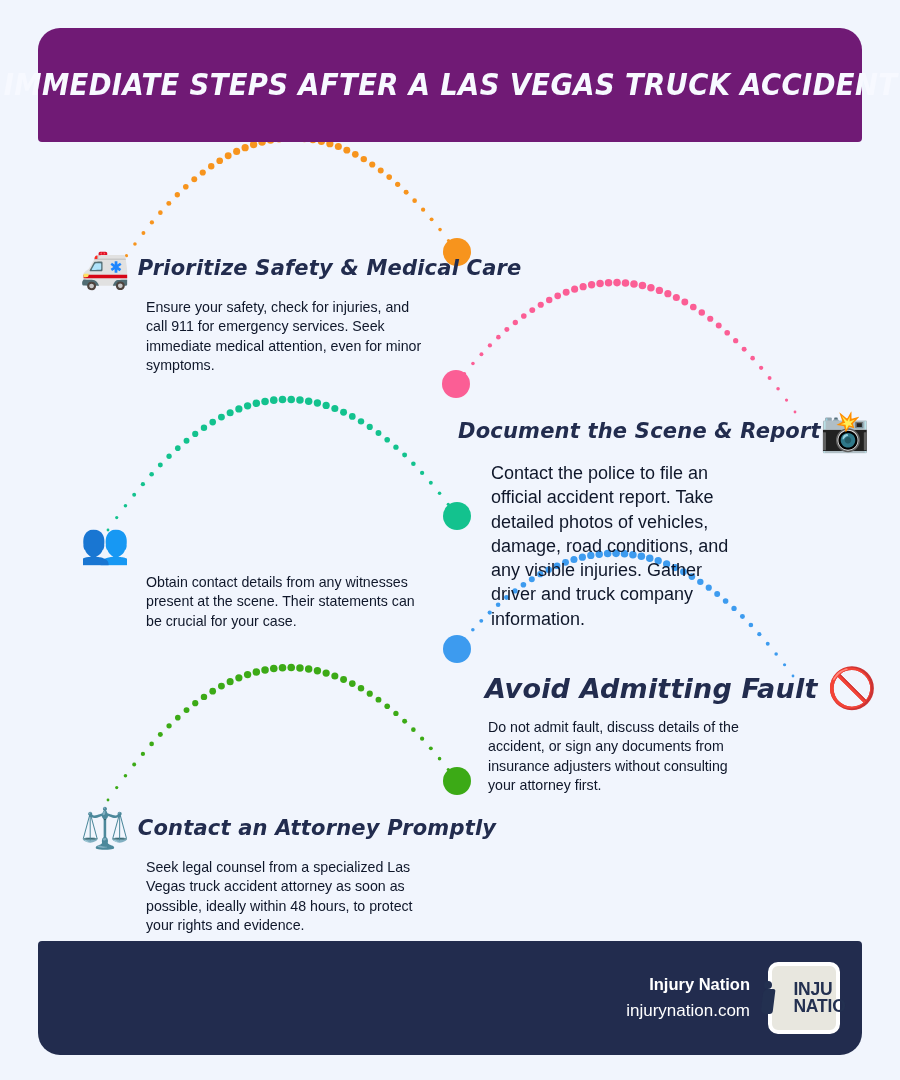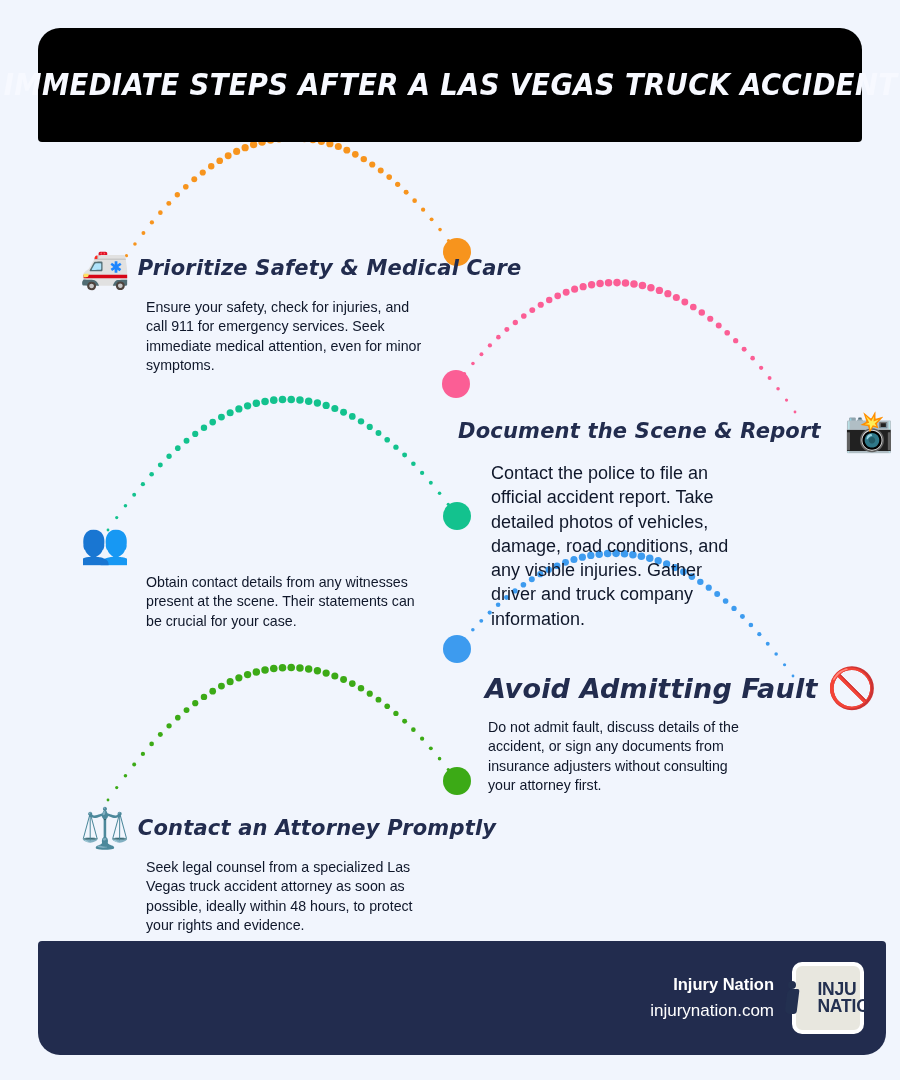--- a/index.html
+++ b/index.html
@@ -21,21 +21,21 @@
     background: #f1f5fd;
   }
 
   
   .header-bar {
     position: absolute;
     left: 38px;
     top: 28px;
     width: 824px;
     height: 114px;
-    background: #000000;
+    background: #701a75;
     border-radius: 22px 22px 4px 4px;
     display: flex;
     align-items: center;
     justify-content: center;
   }
   .header-title {
     color: #f7f9ff;
     font-family: "DejaVu Sans", sans-serif;
     font-size: 29.5px;
     font-weight: 700;
@@ -48,21 +48,20 @@
 
   
   .footer-bar {
     position: absolute;
     left: 38px;
     top: 941px;
     width: 824px;
     height: 114px;
     background: #222c4e;
     border-radius: 4px 4px 22px 22px;
-    padding-left: 24px;
   }
   .footer-inner {
     position: absolute;
     right: 22px;
     top: 0;
     height: 114px;
     display: flex;
     align-items: center;
     gap: 18px;
   }
@@ -416,21 +415,21 @@
 
   <div class="step left" style="top:245px;">
     <div class="step-head">
       <span class="icon-emoji">🚑</span>
       <span class="step-title">Prioritize Safety &amp; Medical Care</span>
     </div>
     <div class="step-body" style="margin-left:66px; width:285px;">Ensure your safety, check for injuries, and call 911 for emergency services. Seek immediate medical attention, even for minor symptoms.</div>
   </div>
 
   <div class="step right" style="top:408px;">
-    <div class="step-head" style="gap:24px;text-align:center;">
+    <div class="step-head" style="gap:0;text-align:center;">
       <span class="step-title">Document the Scene &amp; Report</span>
       <span class="icon-emoji">📸</span>
     </div>
     <div class="step-body small" style="margin-left:33px; width:255px;">Contact the police to file an official accident report. Take detailed photos of vehicles, damage, road conditions, and any visible injuries. Gather driver and truck company information.</div>
   </div>
 
   <div class="step left" style="top:520px;">
     <div class="step-head" style="gap:10px;">
       <span class="icon-emoji">👥</span>
     </div>

